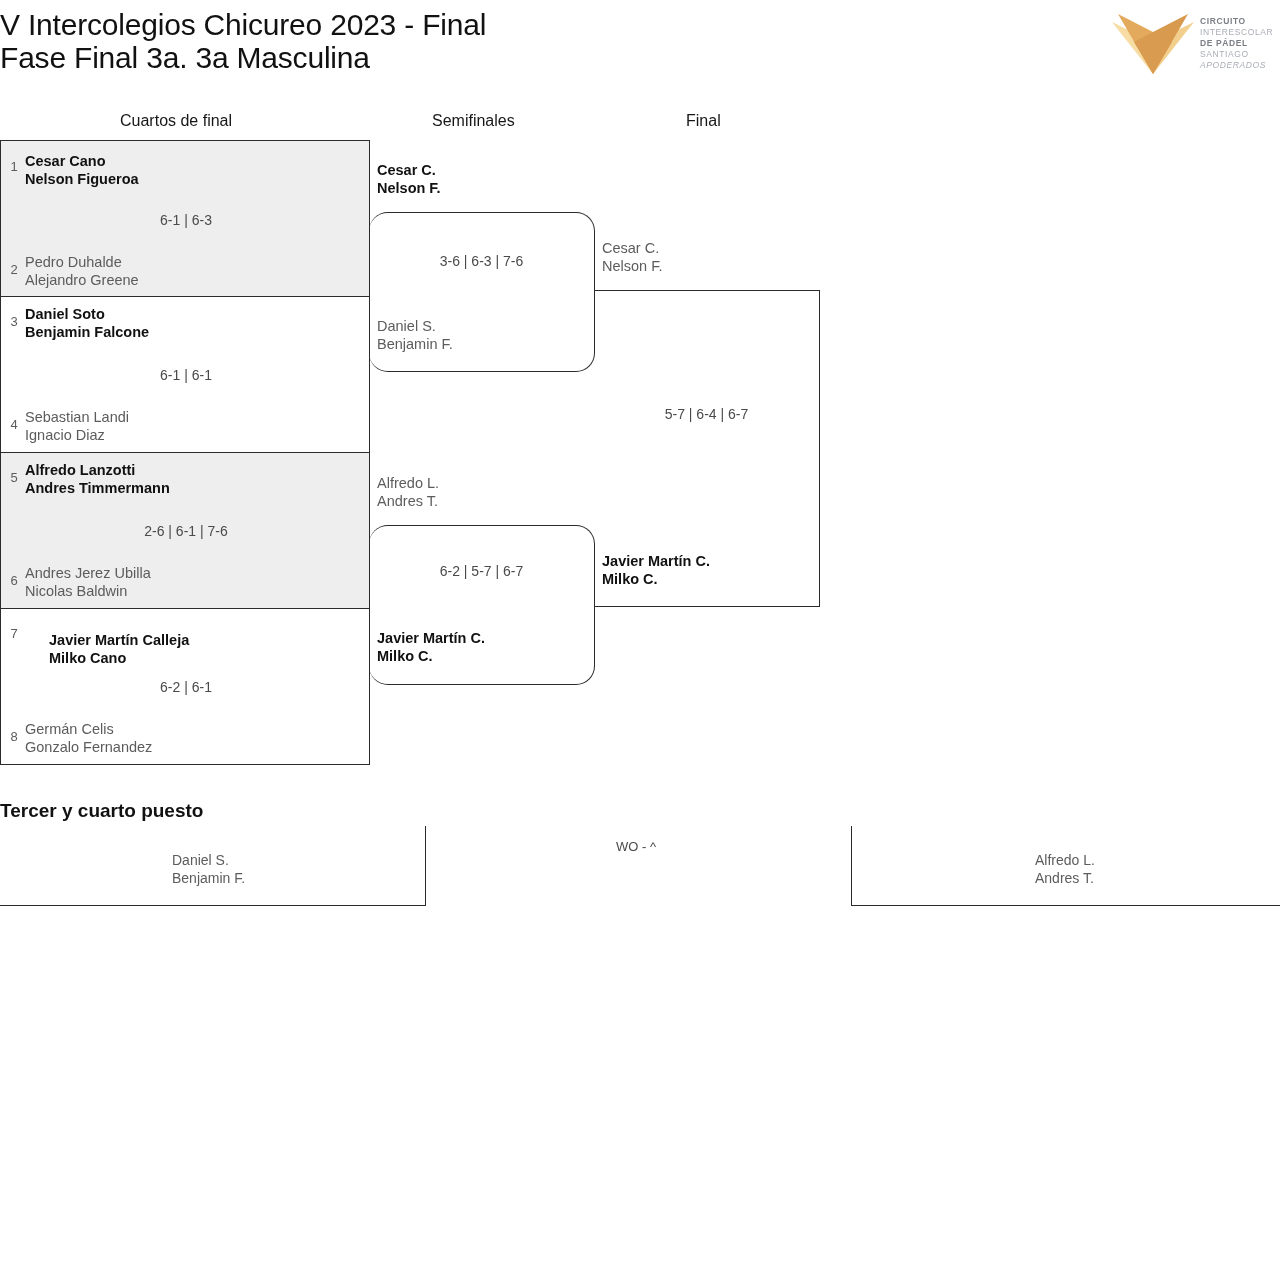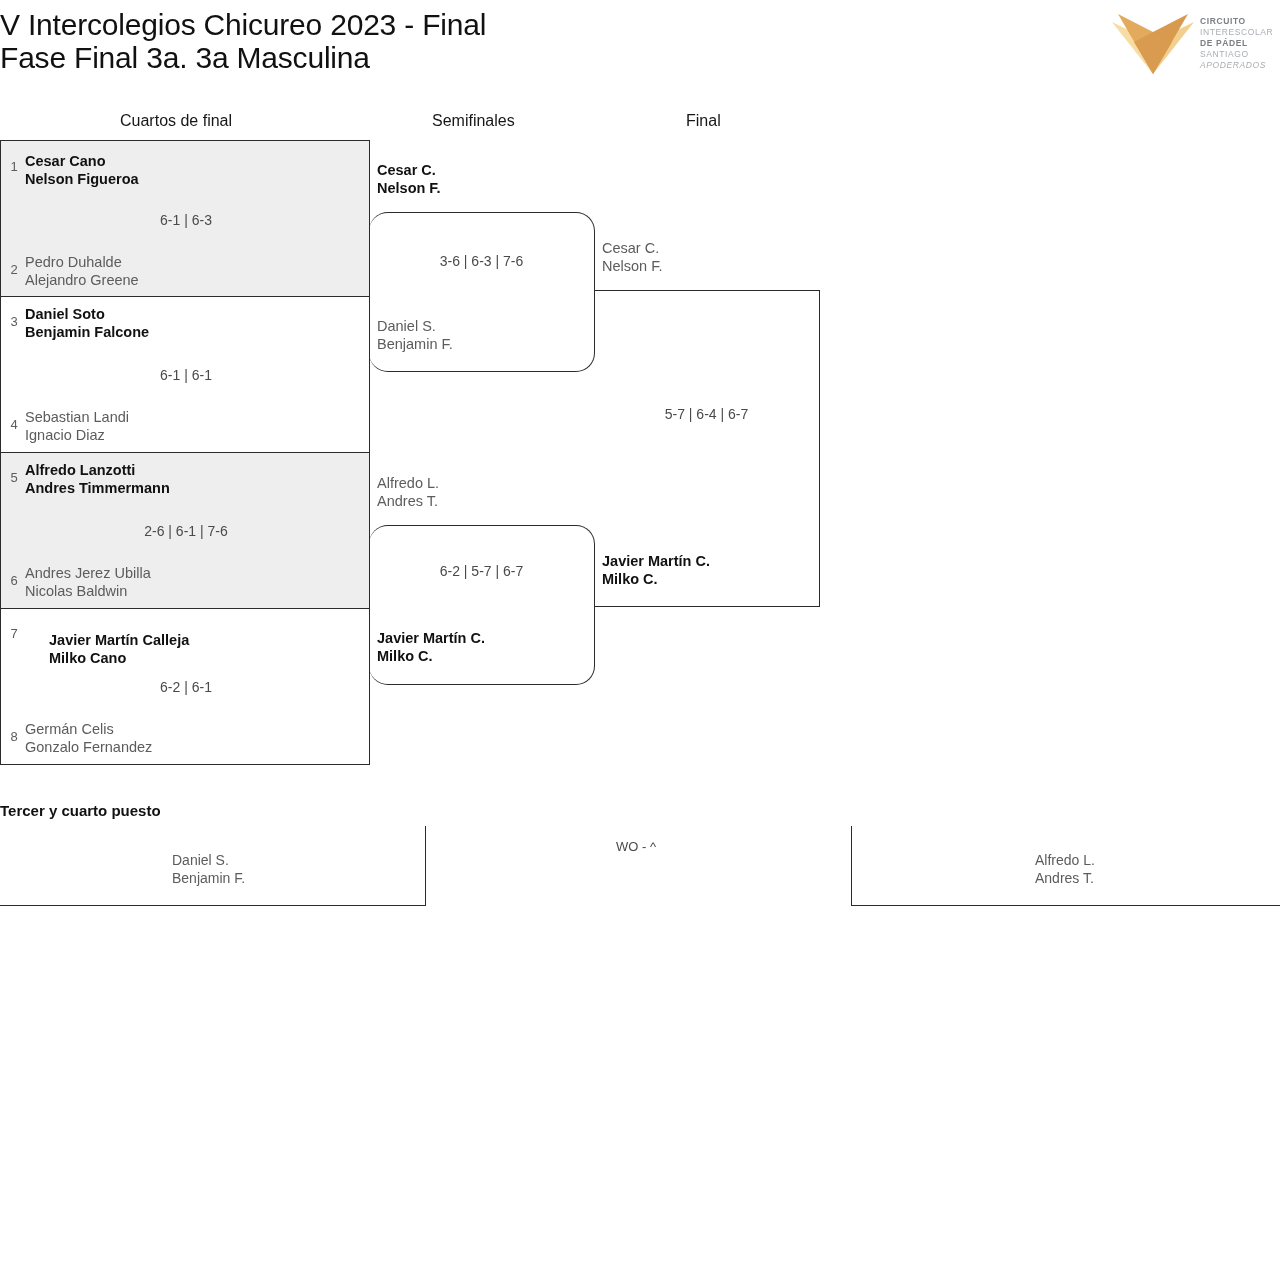--- a/index.html
+++ b/index.html
@@ -122,21 +122,21 @@
     color: #4a4a4a;
     text-align: center;
     white-space: nowrap;
   }
 
   
   .third-title {
     position: absolute;
     left: 0px;
     top: 800px;
-    font-size: 15px;
+    font-size: 19px;
     line-height: 21px;
     font-weight: bold;
     color: #111111;
   }
   .tp-box {
     position: absolute;
     top: 826px;
     height: 80px;
     border-bottom: 1px solid #2b2b2b;
   }

